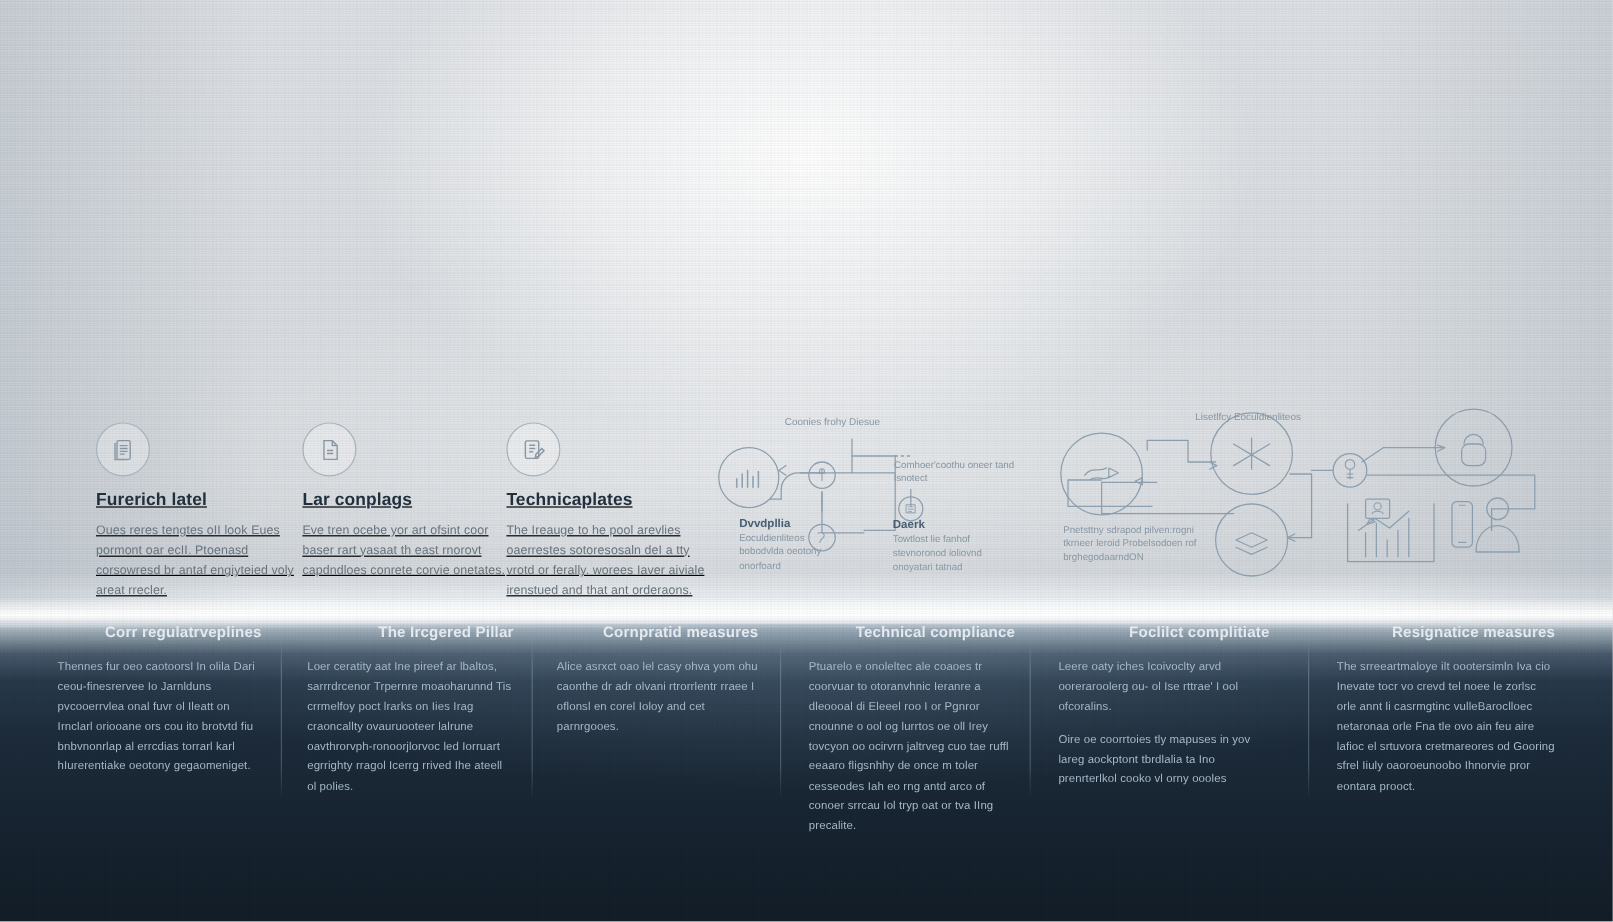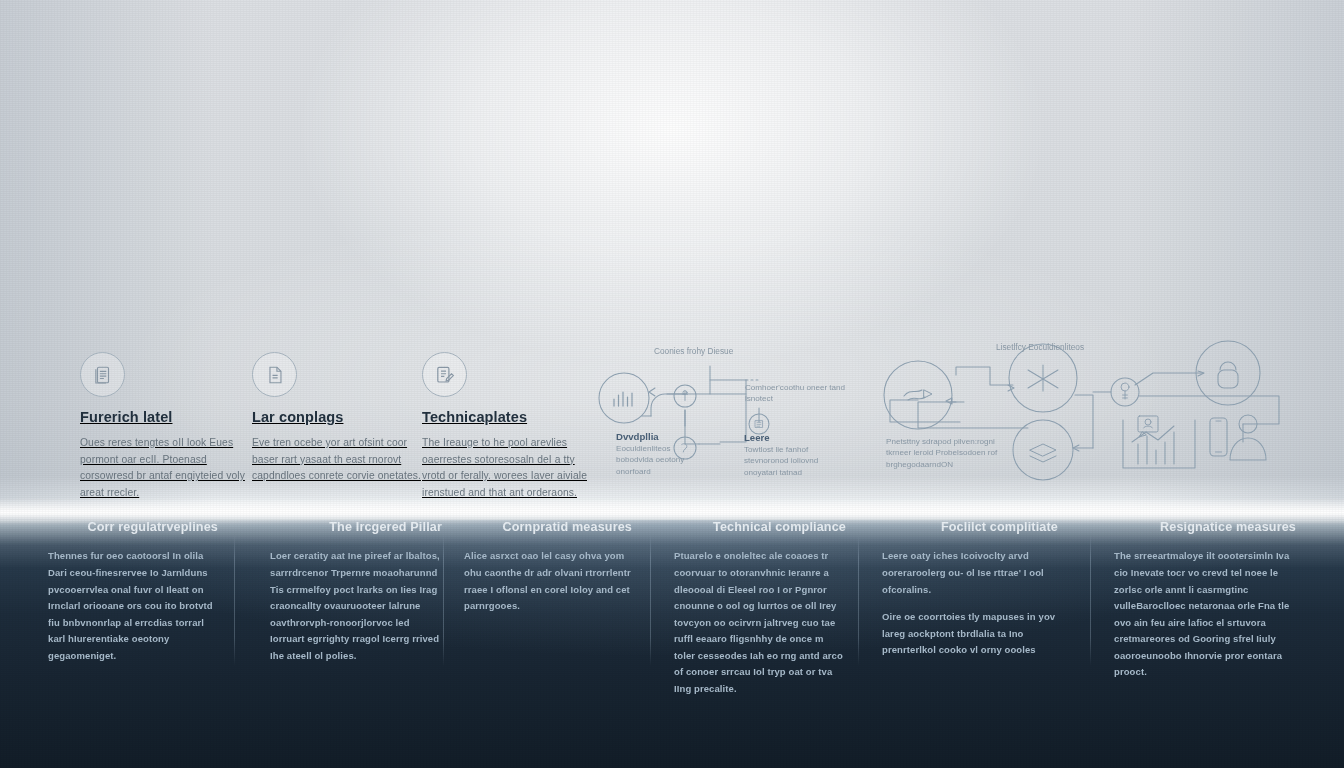--- a/index.html
+++ b/index.html
@@ -82,21 +82,21 @@
   .panels{position:absolute;left:0;top:520px;width:1344px;height:170px;}
   .panel{position:absolute;top:0;}
   .panel .ptitle{
     font-size:12.6px;font-weight:700;color:#e8eef3;
     margin:0 0 14px 0;line-height:1.15;letter-spacing:.15px;
     filter:blur(.2px);
     text-align:right;
   }
   .panel .pbody{
     font-size:9.5px;line-height:1.74;color:#a9bccc;
-    filter:blur(.5px);letter-spacing:.1px;font-weight:bold;
+    filter:blur(.5px);letter-spacing:.1px;
   }
   .panel .pbody + .pbody{margin-top:11px;}
   .vdiv{
     position:absolute;top:14px;width:1px;height:132px;
     background:linear-gradient(180deg,rgba(170,192,210,0) 0%,rgba(170,192,210,.34) 18%,rgba(170,192,210,.30) 78%,rgba(170,192,210,0) 100%);
   }
 </style>
 </head>
 <body>
 
@@ -186,21 +186,21 @@
       <div class="dl-m">Coonies frohy Diesue</div>
     </div>
     <div class="dlabel" style="left:153px;top:44px;width:104px;">
       <div class="dl-s">Comhoer'coothu oneer tand lsnotect</div>
     </div>
     <div class="dlabel" style="left:24px;top:93px;width:92px;">
       <div class="dl-t">Dvvdpllia</div>
       <div class="dl-s">Eoculdienliteos bobodvlda oeotony onorfoard</div>
     </div>
     <div class="dlabel" style="left:152px;top:94px;width:98px;">
-      <div class="dl-t">Leere</div>
+      <div class="dl-t">Daerk</div>
       <div class="dl-s">Towtlost lie fanhof stevnoronod ioliovnd onoyatari tatnad</div>
     </div>
   </div>
 
   <div class="flow flow-b">
     <svg width="400" height="150" viewBox="0 0 400 150" fill="none" stroke="#8fa2b2" stroke-width="1.05" stroke-linecap="round" stroke-linejoin="round">
 
       <path d="M76 35v-8h34v18h23"></path>
       <path d="M128 45l6 3-6 3"></path>
 
@@ -269,21 +269,21 @@
   <div class="bg-dark-sheen"></div>
 
   <div class="panels">
 
     <div class="panel" style="left:48px;width:170px;">
       <div class="ptitle">Corr regulatrveplines</div>
       <div class="pbody">Thennes fur oeo caotoorsl In olila Dari ceou-finesrervee Io Jarnlduns pvcooerrvlea onal fuvr ol Ileatt on Irnclarl oriooane ors cou ito brotvtd fiu bnbvnonrlap al errcdias torrarl karl hIurerentiake oeotony gegaomeniget.</div>
     </div>
     <div class="vdiv" style="left:234px;"></div>
 
-    <div class="panel" style="left:256px;width:172px;margin-left:14px;">
+    <div class="panel" style="left:256px;width:172px;">
       <div class="ptitle">The Ircgered Pillar</div>
       <div class="pbody">Loer ceratity aat Ine pireef ar lbaltos, sarrrdrcenor Trpernre moaoharunnd Tis crrmelfoy poct lrarks on Iies Irag craoncallty ovauruooteer lalrune oavthrorvph-ronoorjlorvoc led Iorruart egrrighty rragol Icerrg rrived Ihe ateell ol polies.</div>
     </div>
     <div class="vdiv" style="left:443px;"></div>
 
     <div class="panel" style="left:464px;width:168px;">
       <div class="ptitle">Cornpratid measures</div>
       <div class="pbody">Alice asrxct oao lel casy ohva yom ohu caonthe dr adr olvani rtrorrlentr rraee I oflonsl en corel Ioloy and cet parnrgooes.</div>
     </div>
     <div class="vdiv" style="left:650px;"></div>

